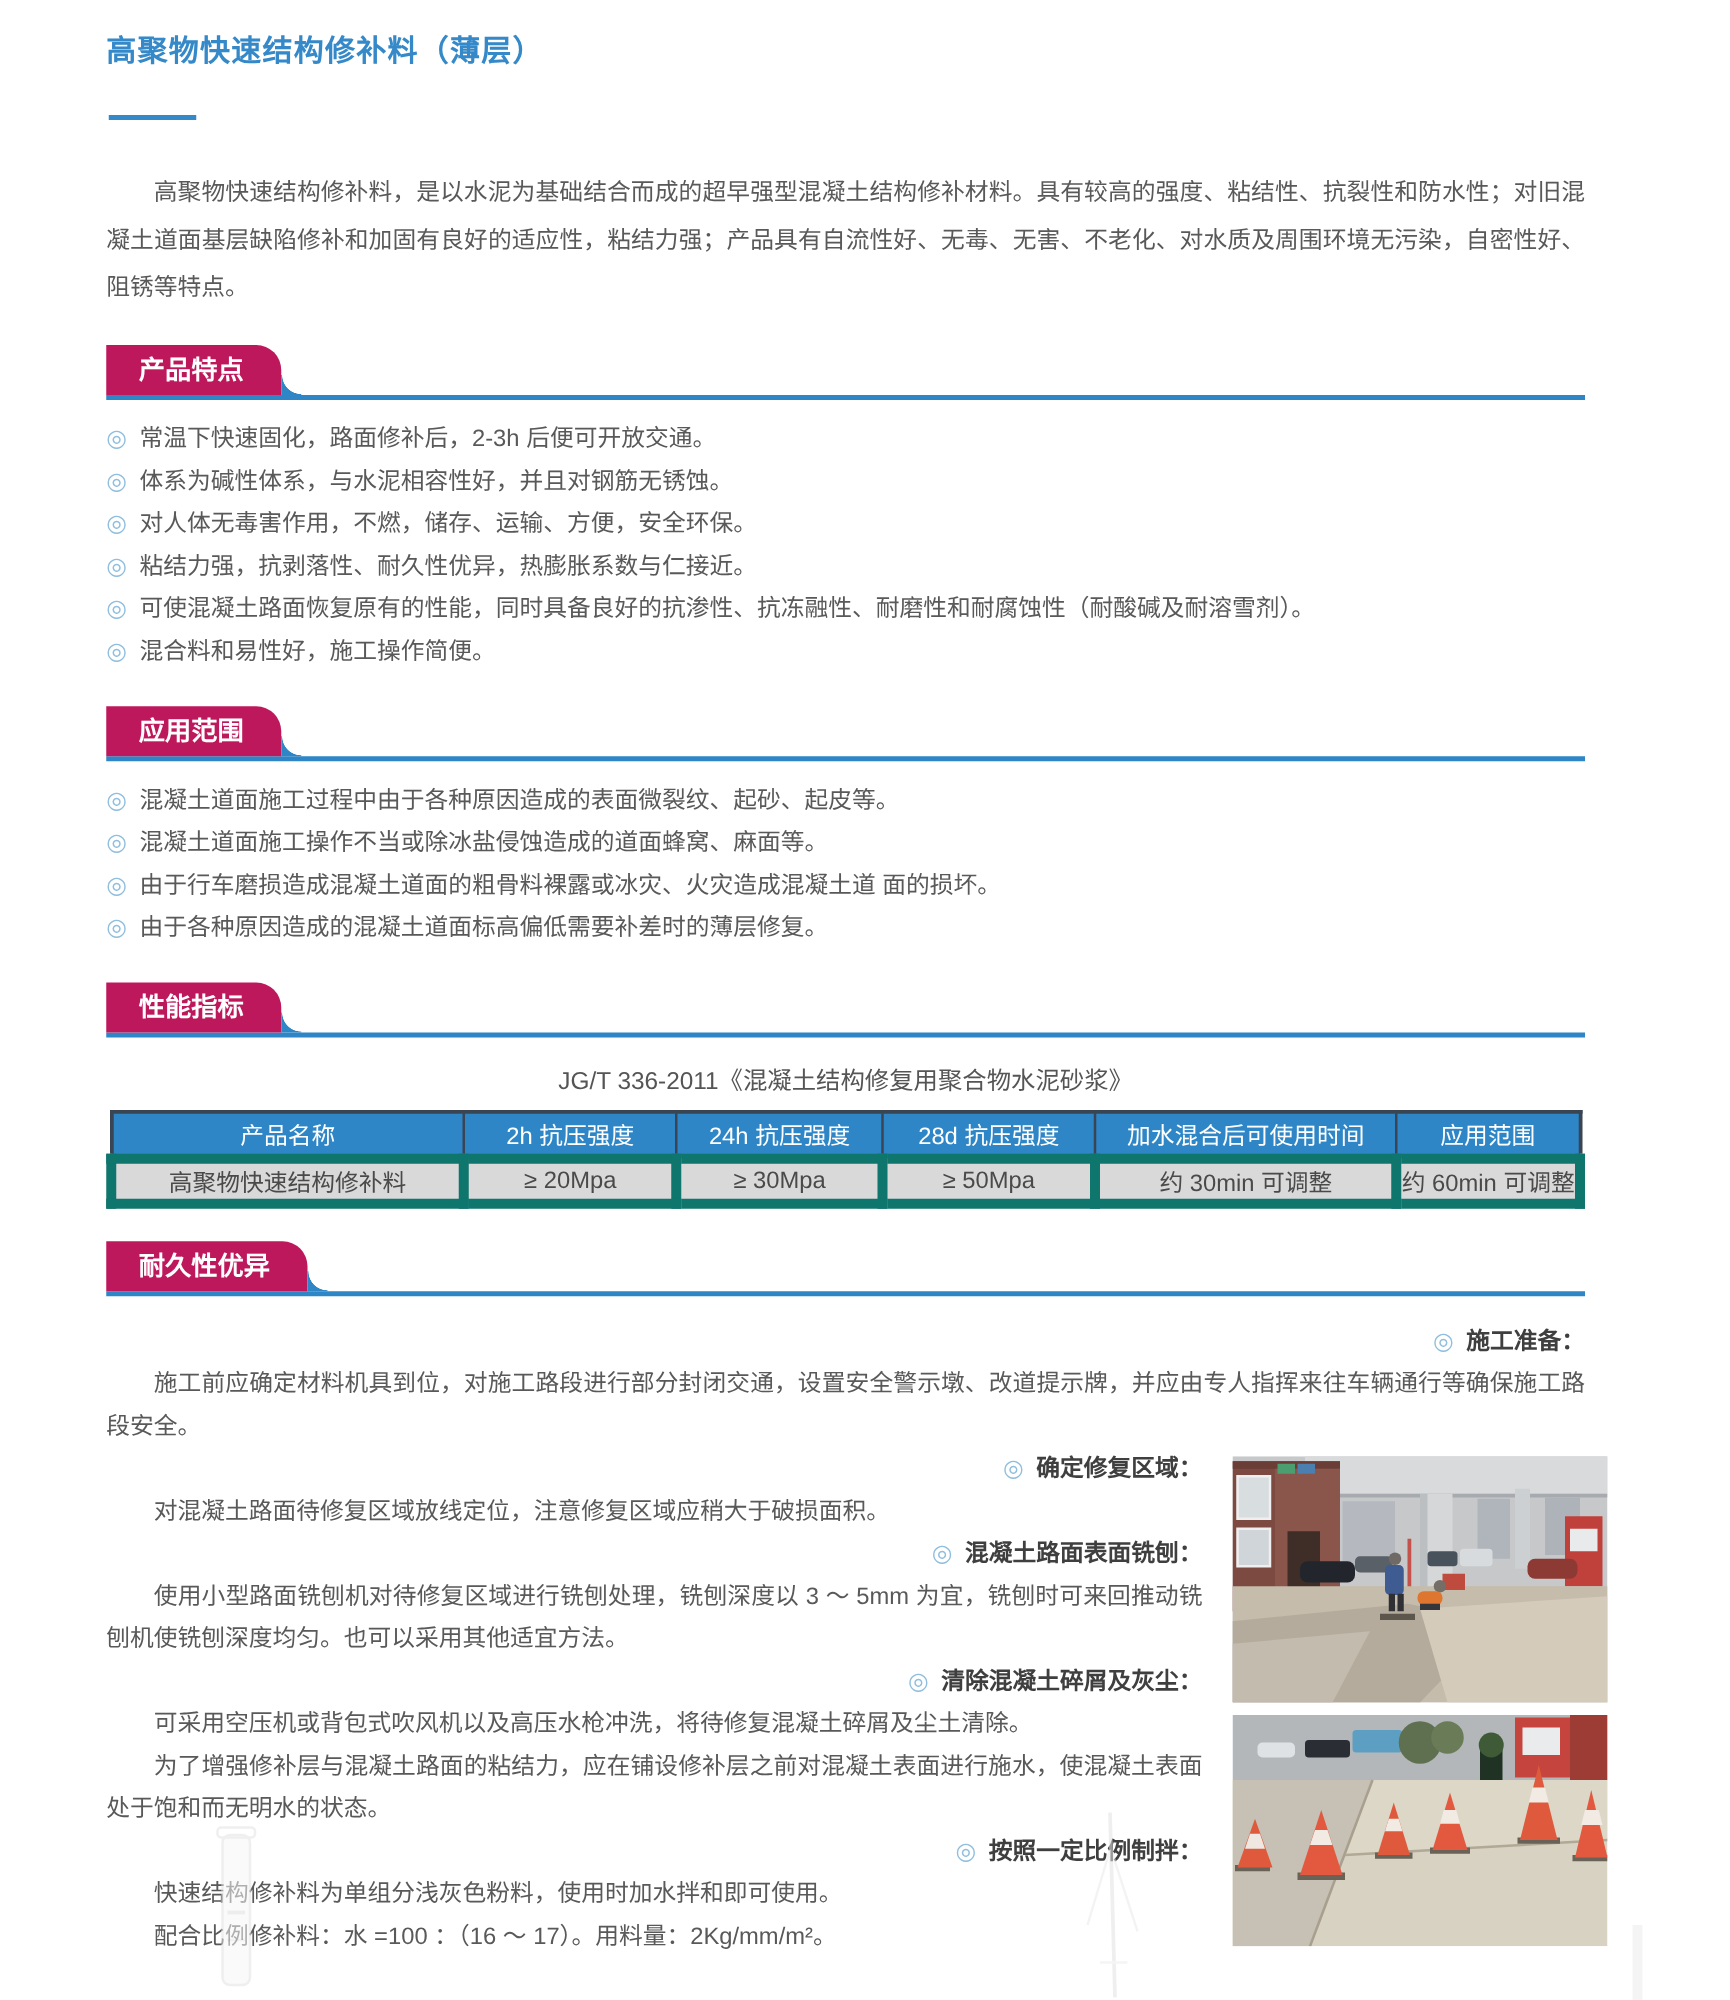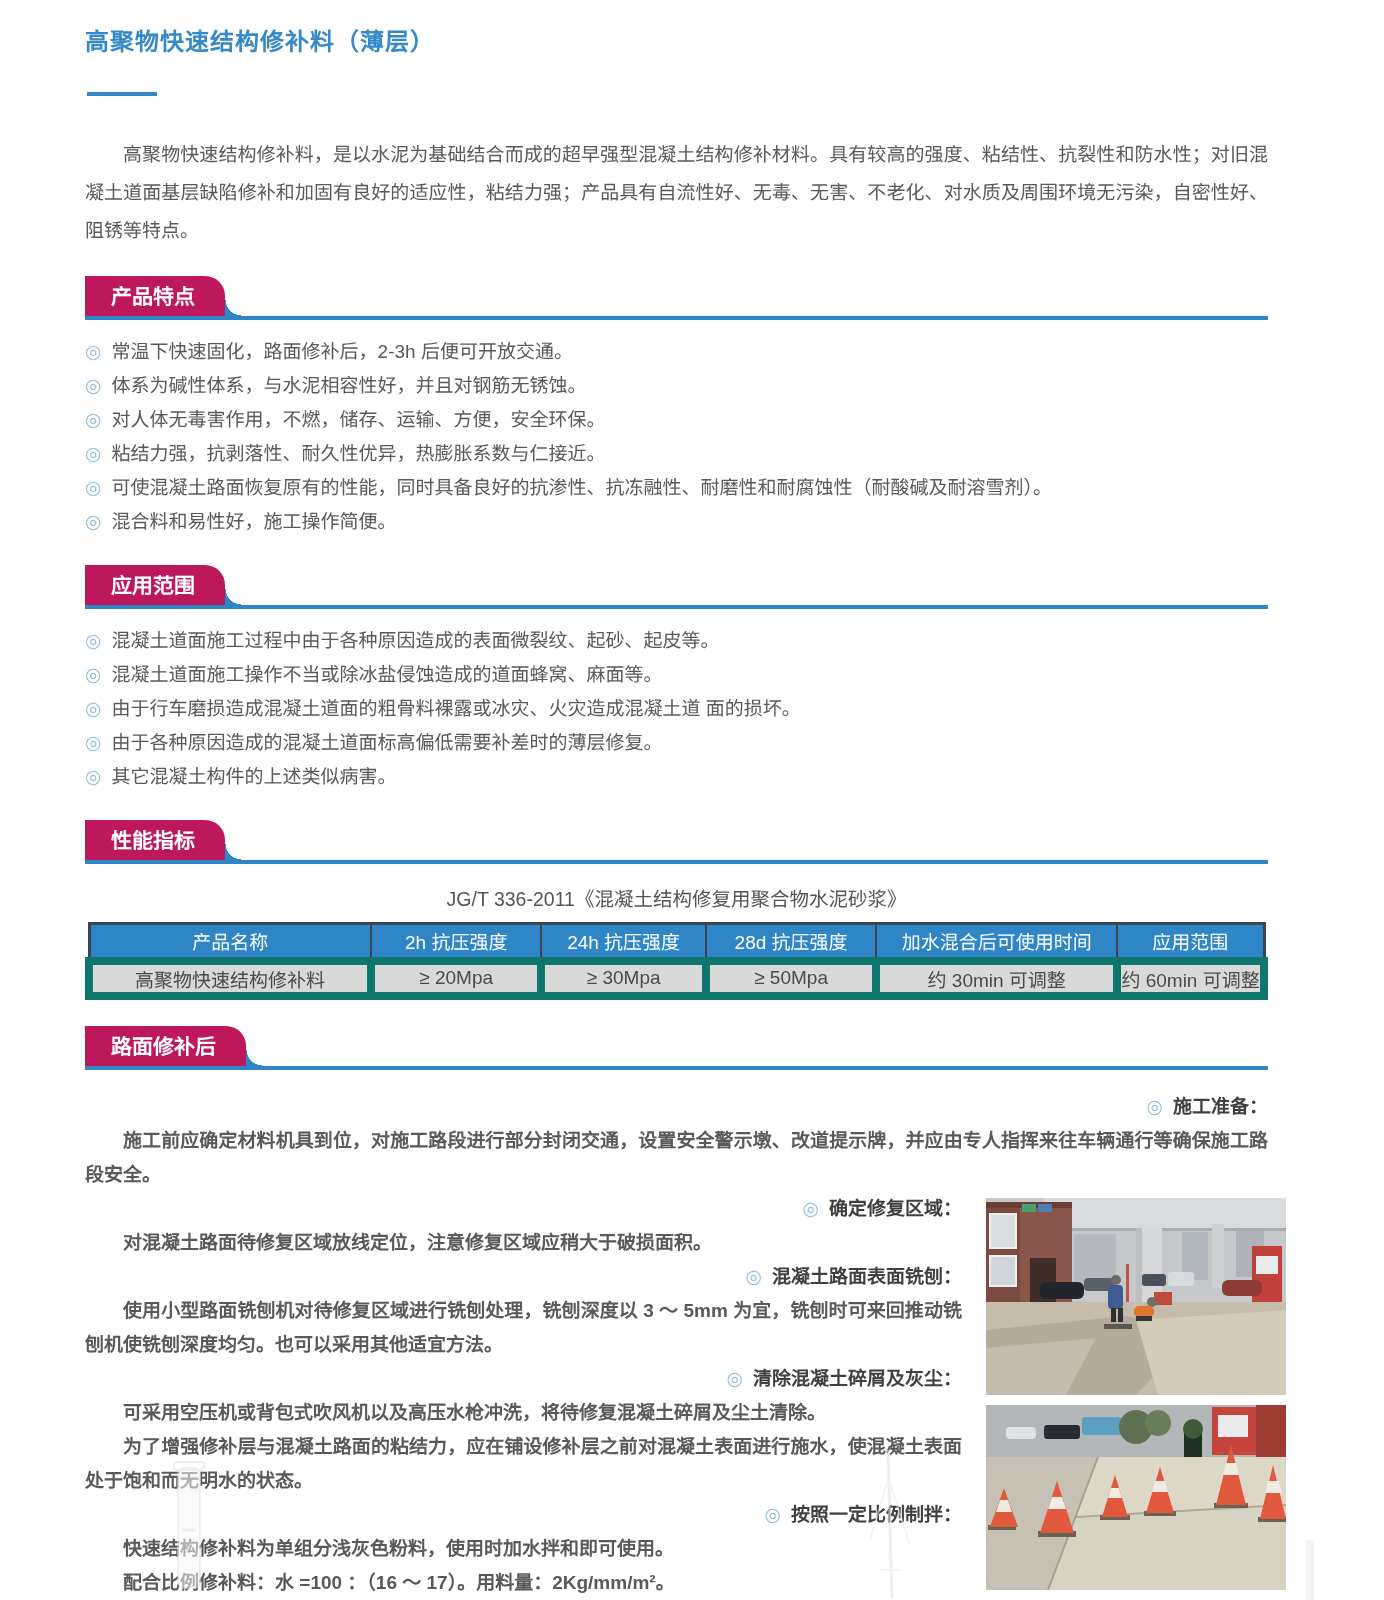--- a/index.html
+++ b/index.html
@@ -70,21 +70,20 @@
 
   
   .process-body { margin-top:20px; }
   .step-head {
     font-size:19px; line-height:34px; color:#3f3f3f; font-weight:bold;text-align:right;
   }
   .step-head .bullet { font-weight:normal; }
   .step-text {
     font-size:19px; line-height:34px; color:#595959; text-indent:2em;
     text-align:justify;
-    font-weight:bold;
   }
 
   
   .photos {
     float:right; width:300px; margin:6px -18px 8px 24px;
   }
   .photo { display:block; width:300px; }
   .photo + .photo { margin-top:10px; }
 
   
@@ -118,21 +117,20 @@
 
     <div class="section">
       <div class="sec-head">
         <span class="sec-tab">应用范围</span>
       </div>
       <ul class="blist">
         <li><span class="bullet">◎</span><span>混凝土道面施工过程中由于各种原因造成的表面微裂纹、起砂、起皮等。</span></li>
         <li><span class="bullet">◎</span><span>混凝土道面施工操作不当或除冰盐侵蚀造成的道面蜂窝、麻面等。</span></li>
         <li><span class="bullet">◎</span><span>由于行车磨损造成混凝土道面的粗骨料裸露或冰灾、火灾造成混凝土道 面的损坏。</span></li>
         <li><span class="bullet">◎</span><span>由于各种原因造成的混凝土道面标高偏低需要补差时的薄层修复。</span></li>
-        <li><span class="bullet">◎</span><span>其它混凝土构件的上述类似病害。</span></li>
       </ul>
     </div>
 
     <div class="section">
       <div class="sec-head">
         <span class="sec-tab">性能指标</span>
       </div>
       <p class="standard-line">JG/T 336-2011《混凝土结构修复用聚合物水泥砂浆》</p>
       <table class="perf">
         <colgroup>
@@ -159,21 +157,21 @@
           <td>≥ 50Mpa</td>
           <td>约 30min 可调整</td>
           <td>约 60min 可调整</td>
         </tr>
       </tbody>
         </table>
     </div>
 
     <div class="section">
       <div class="sec-head">
-        <span class="sec-tab">路面修补后</span>
+        <span class="sec-tab">耐久性优异</span>
       </div>
 
       <div class="process-body clearfix">
 
         <div class="step">
           <div class="step-head"><span class="bullet">◎</span><span>施工准备：</span></div>
           <p class="step-text">施工前应确定材料机具到位，对施工路段进行部分封闭交通，设置安全警示墩、改道提示牌，并应由专人指挥来往车辆通行等确保施工路段安全。</p>
         </div>
 
         <div class="photos">

